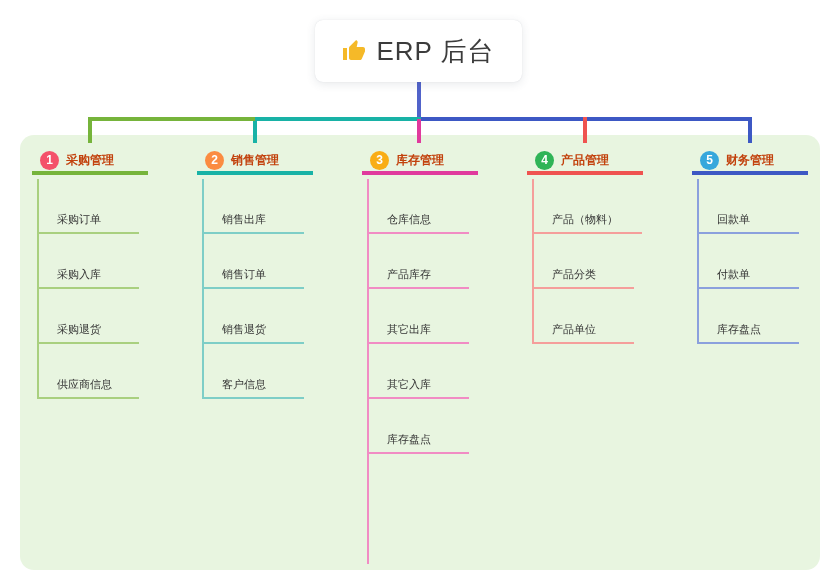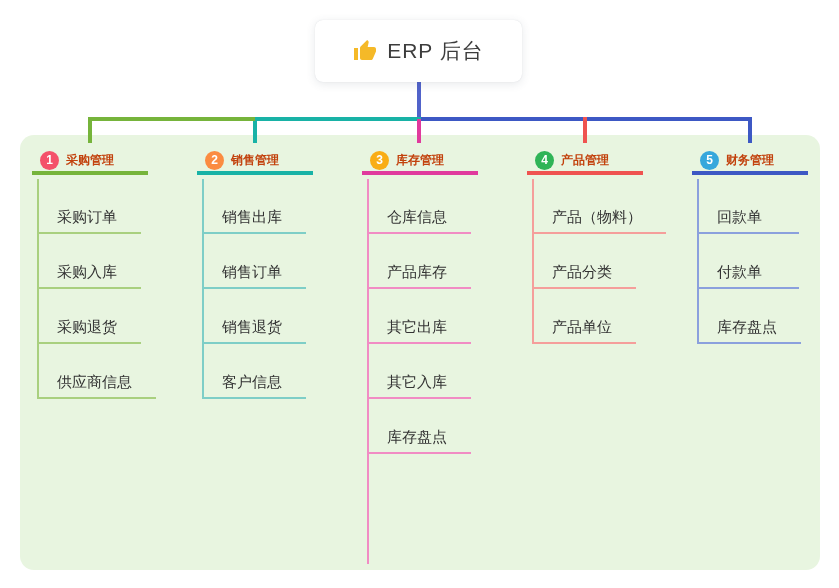--- a/index.html
+++ b/index.html
@@ -13,21 +13,21 @@
   }
 
   
   .root-card {
     position: absolute; left: 315px; top: 20px; width: 207px; height: 62px;
     background: #fff; border-radius: 8px;
     box-shadow: 0 2px 10px rgba(60,70,90,0.12), 0 0 1px rgba(60,70,90,0.18);
     display: flex; align-items: center; justify-content: center; gap: 10px;
     z-index: 3; cursor: pointer;
   }
-  .root-card .label { font-size: 21px; font-weight: 500; color: #3c3c3c; letter-spacing: 1px; }
+  .root-card .label { font-size: 26px; font-weight: 500; color: #3c3c3c; letter-spacing: 1px; }
   .thumb-icon { width: 24px; height: 24px; display: block; }
 
   
   svg.connectors { position: absolute; left: 0; top: 0; z-index: 2; pointer-events: none; }
   svg.connectors * { fill: none; stroke-width: 4; }
   .line-root { stroke: var(--rootline, #5163ca); }
   .line-g { stroke: var(--c0, #76b43b); }
   .line-t { stroke: var(--c1, #18b2a6); }
   .line-m { stroke: var(--c2, #e03a9d); }
   .line-r { stroke: var(--c3, #ef5350); }
@@ -56,21 +56,21 @@
   .children {
     position: absolute; left: 5px; top: 179px; list-style: none;
   }
   .spine {
     position: absolute; left: 0; top: 0; width: 2px; background: var(--l);
   }
   .children li {
     height: 55px; display: flex; align-items: flex-end;
     padding: 0 24px 5px 20px; min-width: 102px; width: max-content;
     border-bottom: 2px solid var(--l);
-    font-size: 15px; color: #333; white-space: nowrap; cursor: pointer;
+    font-size: 11px; color: #333; white-space: nowrap; cursor: pointer;
   }
 </style>
 </head>
 <body>
 
 <div class="panel"></div>
 
 <svg class="connectors" width="839" height="588">
   <line class="line-root" x1="419" y1="82" x2="419" y2="121"></line>
   <polyline class="line-b" points="419,119 750,119 750,143"></polyline>

